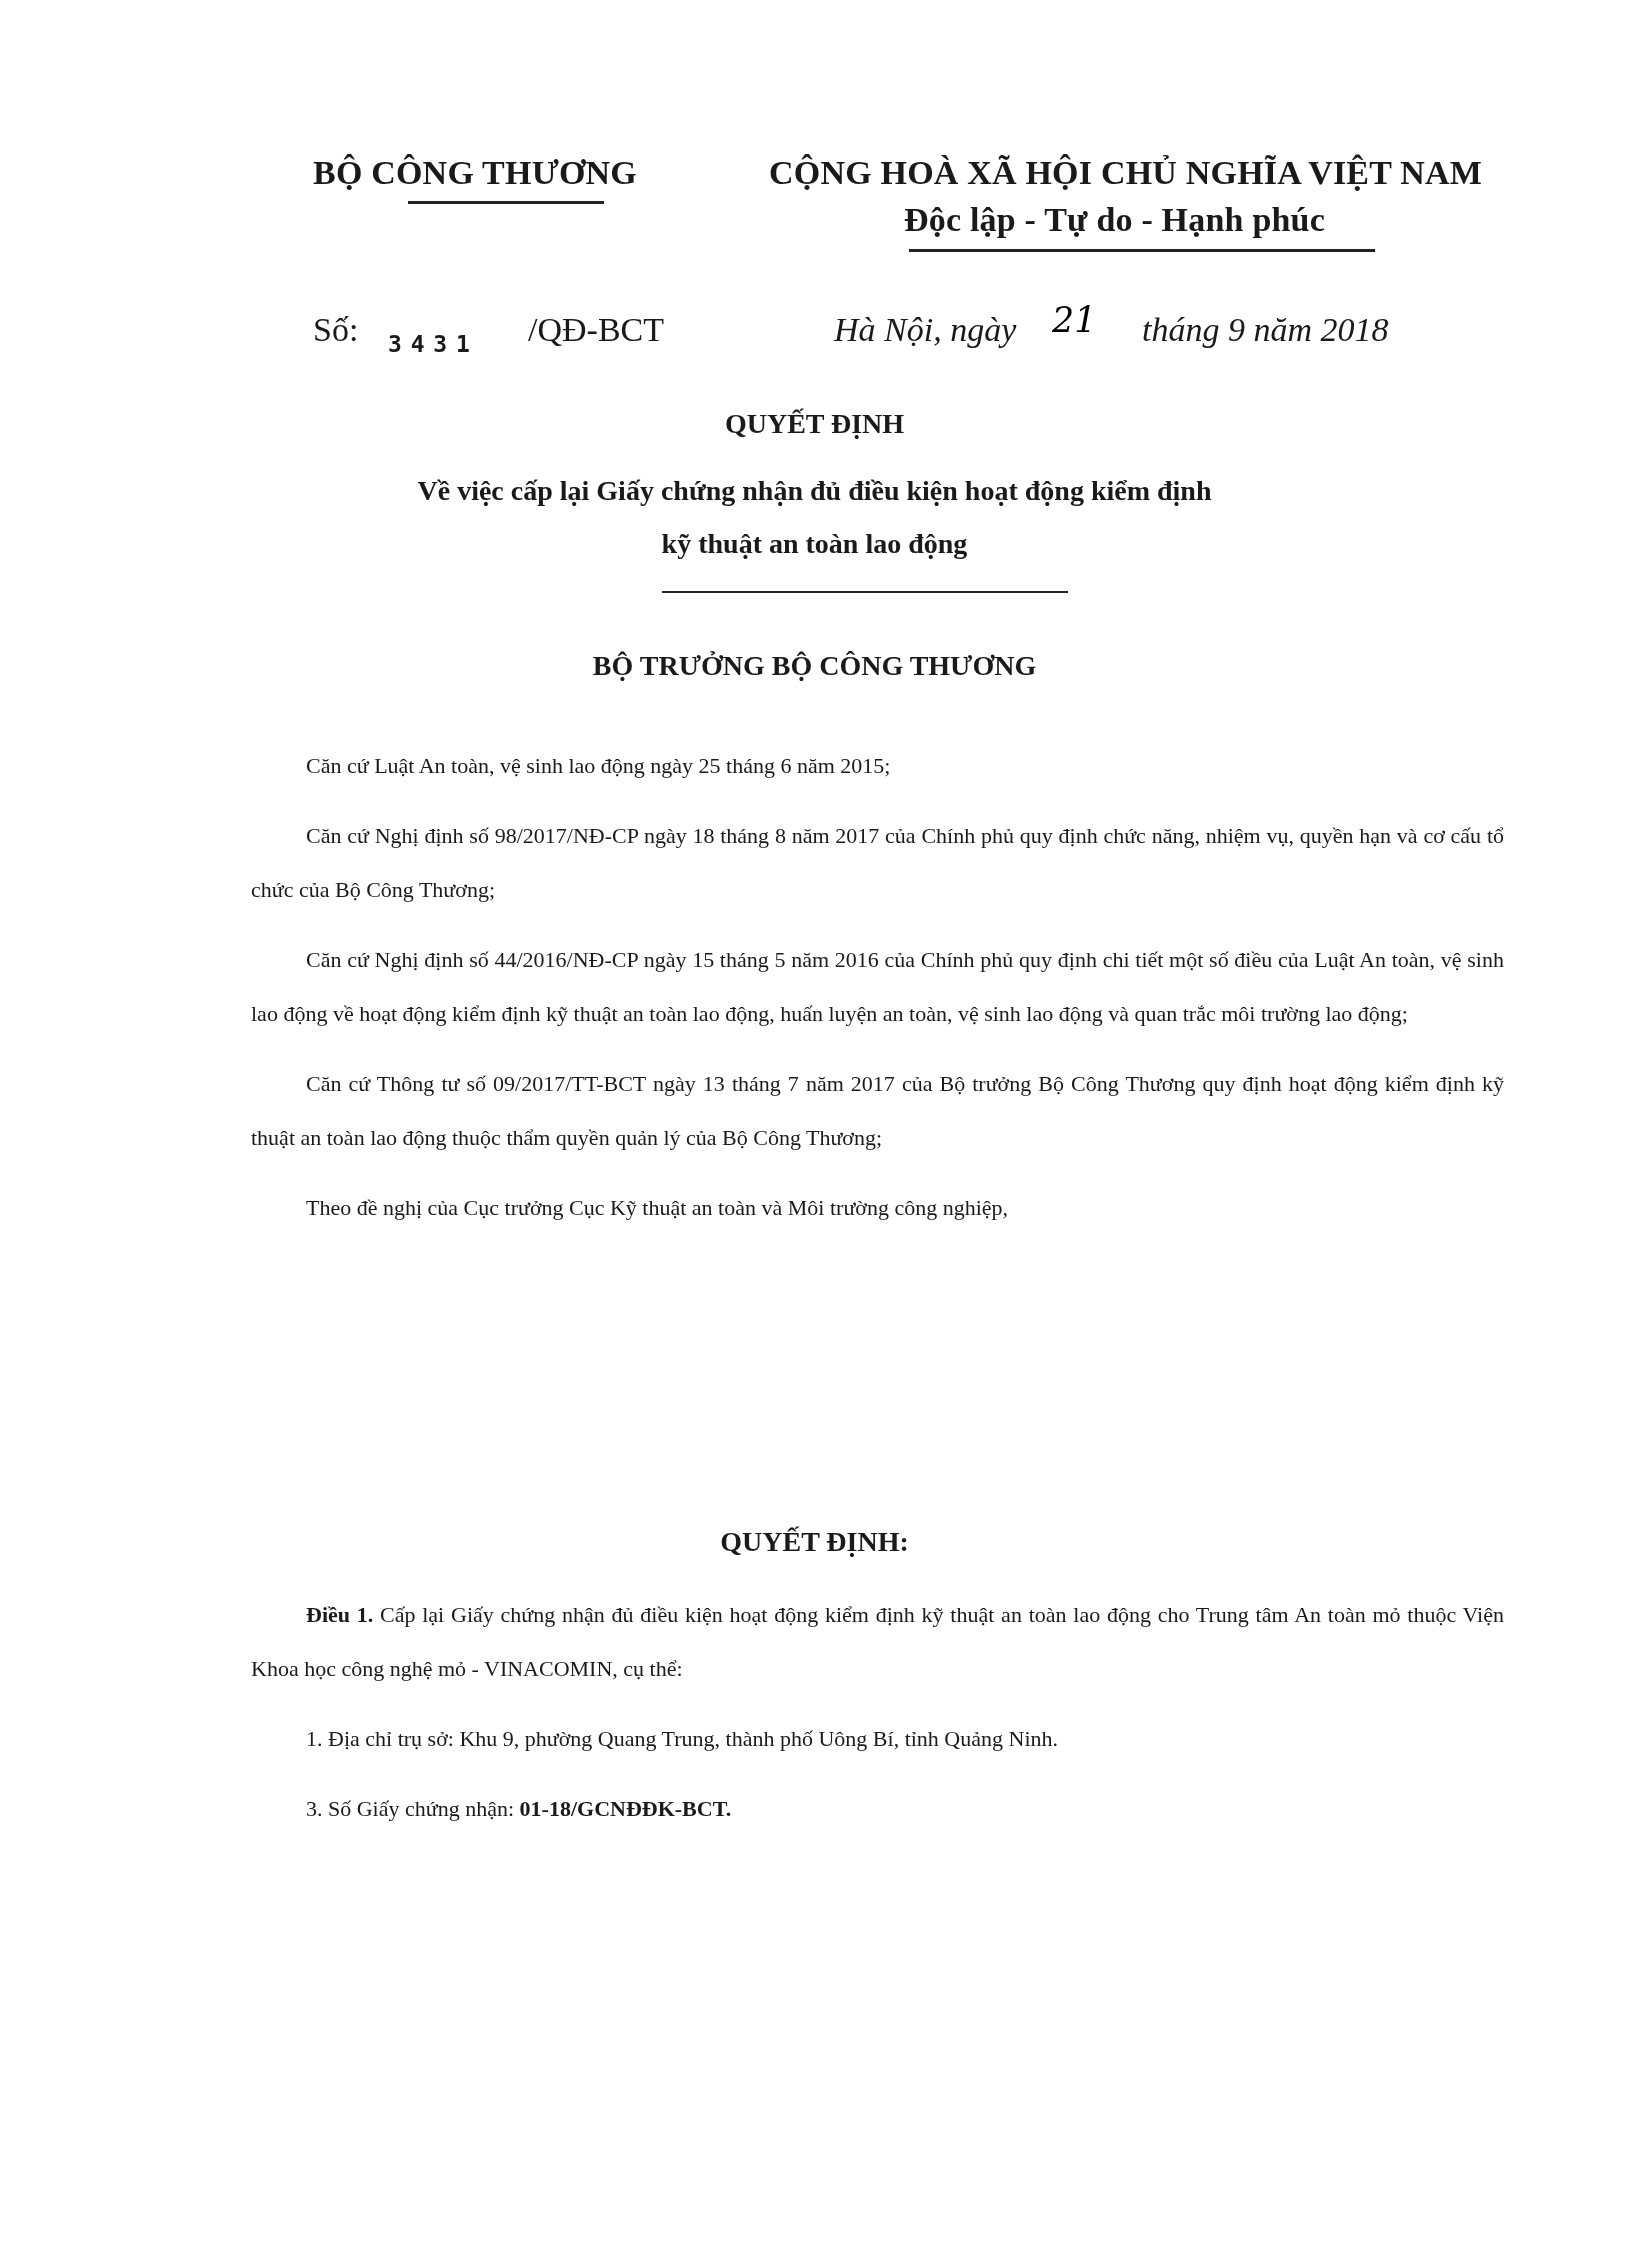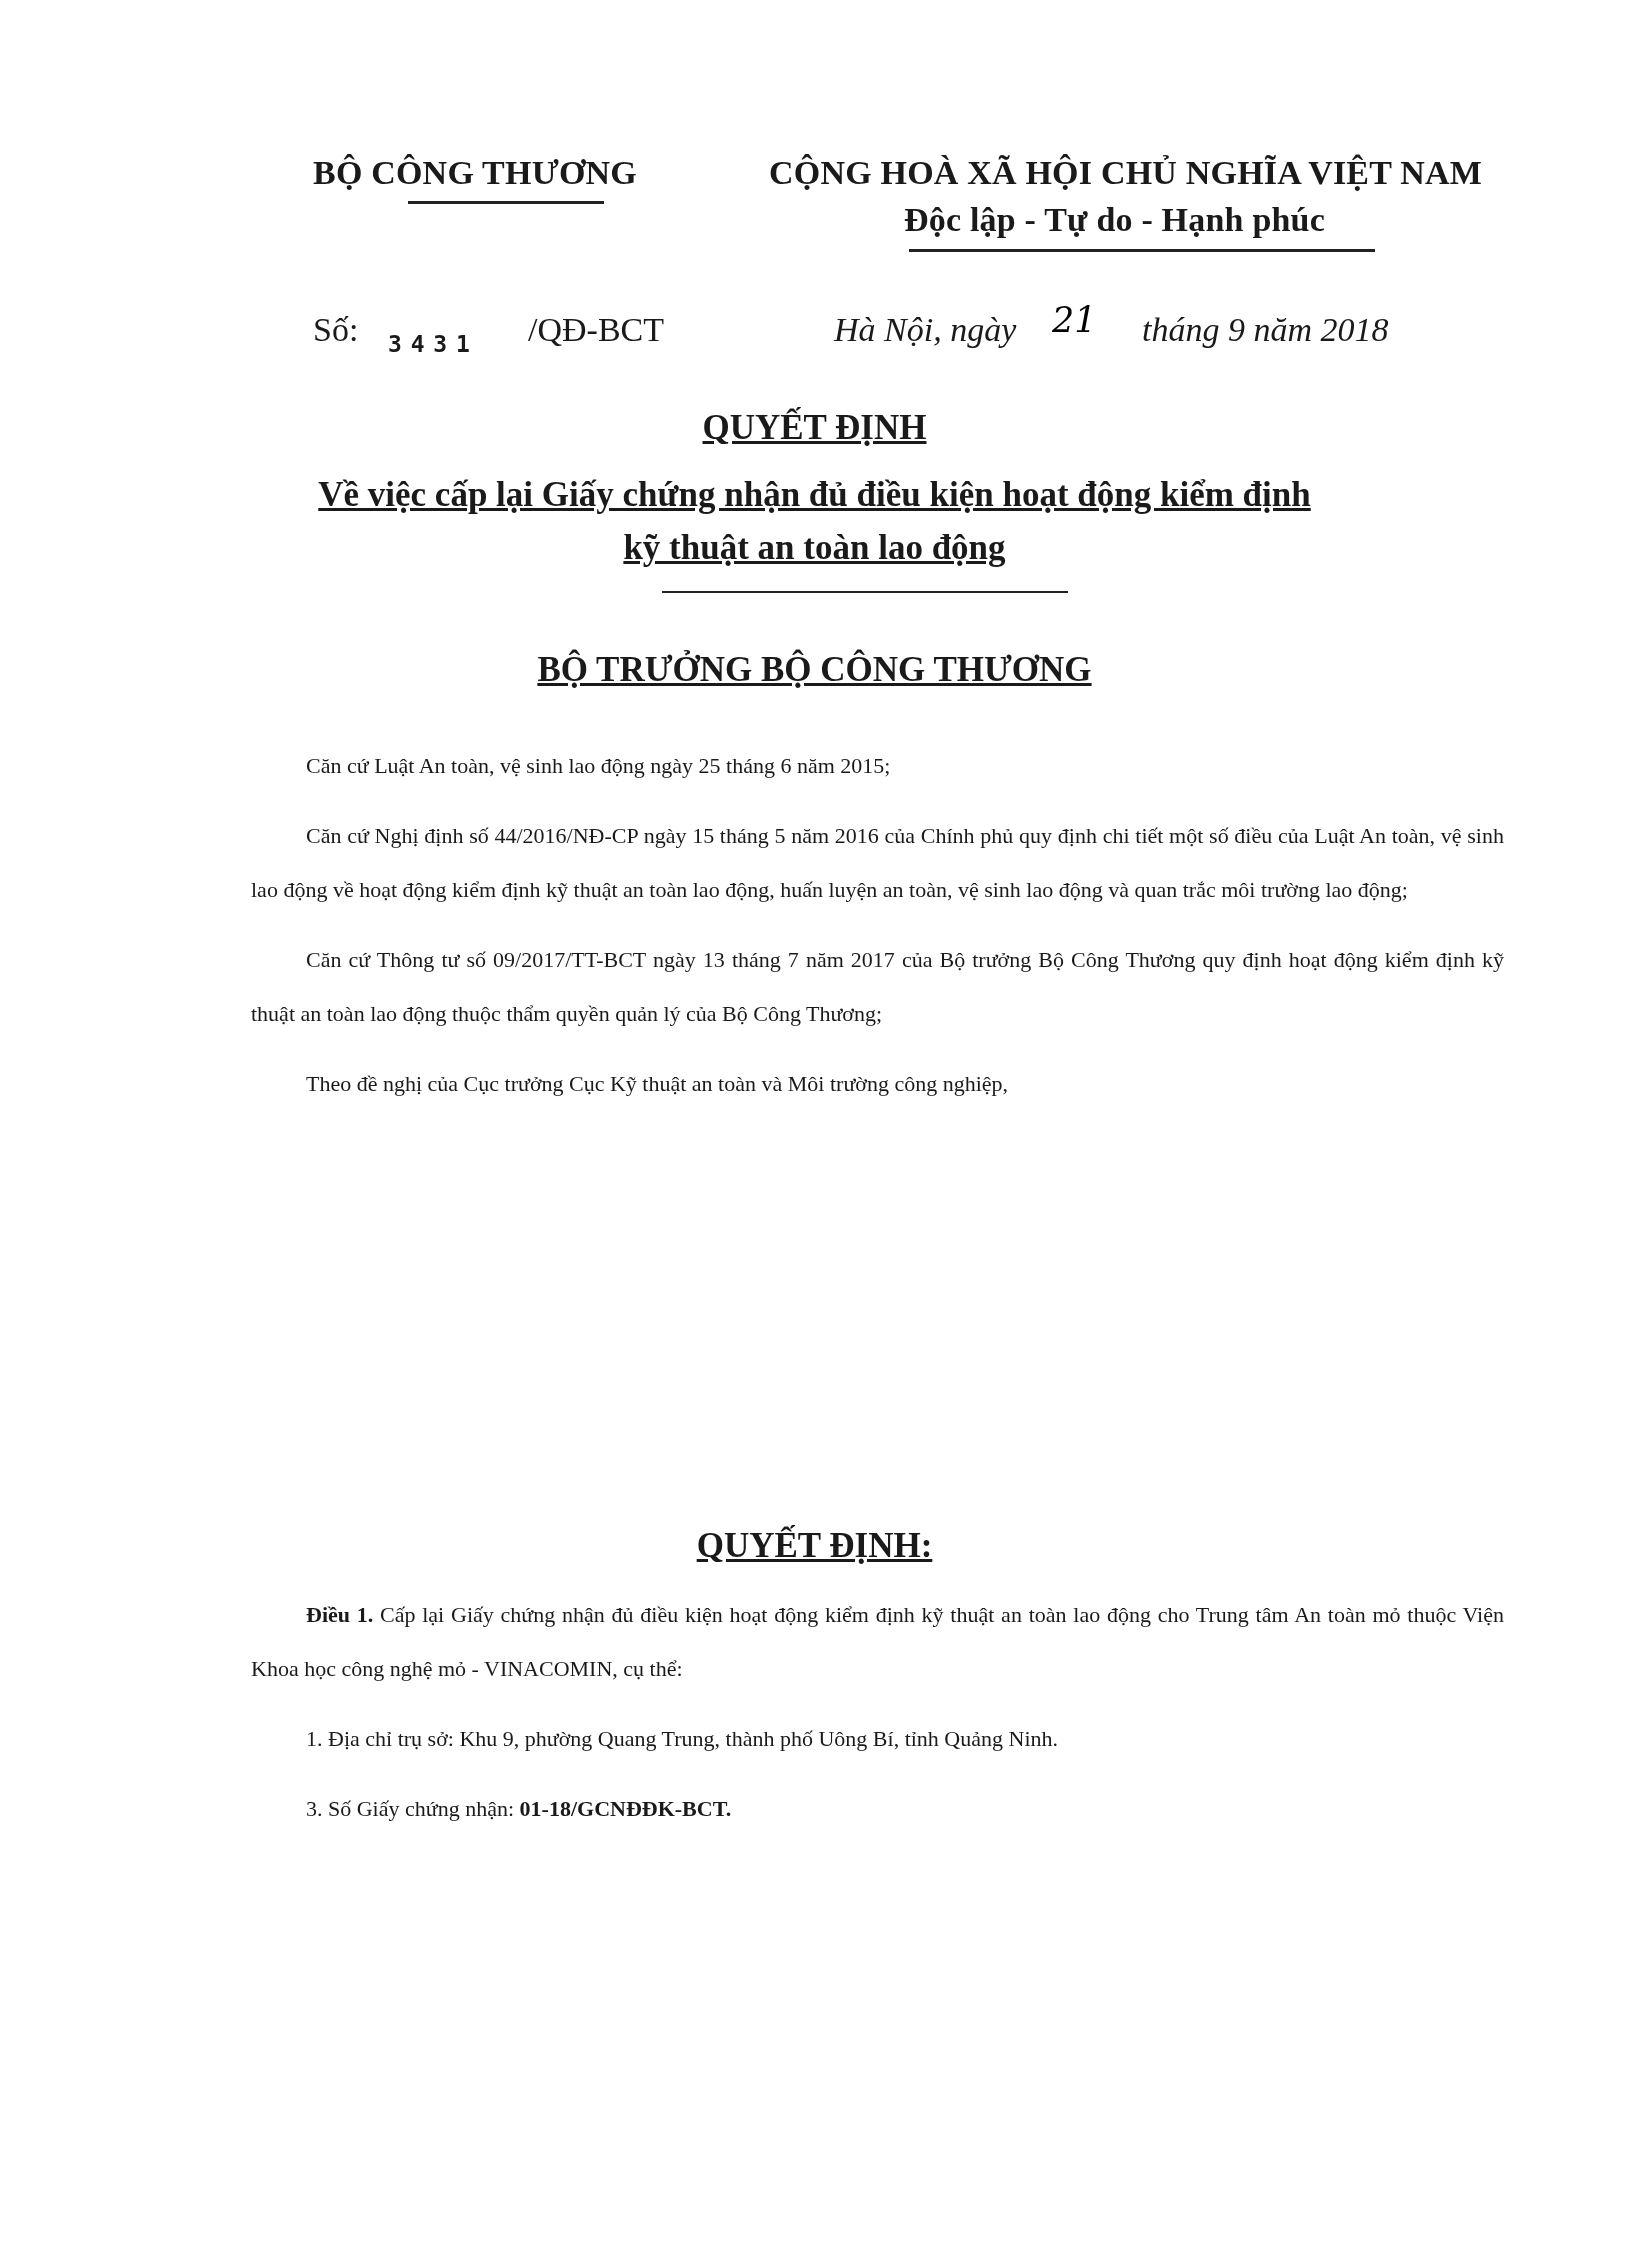--- a/index.html
+++ b/index.html
@@ -5,21 +5,21 @@
   html, body { margin:0; padding:0; background:#ffffff; }
   body { width:1629px; height:2258px; position:relative; overflow:hidden;
          font-family:"Liberation Serif","DejaVu Serif",serif; color:#1a1a1a; }
   .abs { position:absolute; white-space:nowrap; }
   .hdr { font-size:34px; font-weight:bold; letter-spacing:0.2px; }
   .uline { position:absolute; height:2.6px; background:#222; }
   .num-row { font-size:34px; }
   .stamp { font-family:"DejaVu Sans Mono",monospace; font-weight:bold; font-size:23px; letter-spacing:8.8px; }
   .handwritten { font-family:"DejaVu Serif",serif; font-style:italic; font-size:35px; color:#000000; }
   .ital { font-style:italic; }
-  .title { font-size:35px; font-weight:bold; text-align:center; left:0; width:1629px;text-decoration:underline; }
+  .title { font-size:28px; font-weight:bold; text-align:center; left:0; width:1629px; }
   .body { position:absolute; left:251px; width:1253px; font-size:22px; line-height:54px; text-align:justify; }
   .p { margin:0 0 16px 0; text-indent:55px; }
   .bold { font-weight:bold; }
 </style>
 </head>
 <body>
 
 <div class="abs hdr" style="left:313px; top:154px;">BỘ CÔNG THƯƠNG</div>
 <div class="uline" style="left:408px; top:201px; width:196px;"></div>
 
@@ -37,20 +37,21 @@
 
 <div class="abs title" style="top:408px;">QUYẾT ĐỊNH</div>
 <div class="abs title" style="top:475px;">Về việc cấp lại Giấy chứng nhận đủ điều kiện hoạt động kiểm định</div>
 <div class="abs title" style="top:528px;">kỹ thuật an toàn lao động</div>
 <div class="uline" style="left:662px; top:591px; width:406px; height:1.8px;"></div>
 
 <div class="abs title" style="top:650px;">BỘ TRƯỞNG BỘ CÔNG THƯƠNG</div>
 
 <div class="body" style="top:739px;">
   <p class="p">Căn cứ Luật An toàn, vệ sinh lao động ngày 25 tháng 6 năm 2015;</p>
+  <p class="p">Căn cứ Nghị định số 98/2017/NĐ-CP ngày 18 tháng 8 năm 2017 của Chính phủ quy định chức năng, nhiệm vụ, quyền hạn và cơ cấu tổ chức của Bộ Công Thương;</p>
   <p class="p">Căn cứ Nghị định số 44/2016/NĐ-CP ngày 15 tháng 5 năm 2016 của Chính phủ quy định chi tiết một số điều của Luật An toàn, vệ sinh lao động về hoạt động kiểm định kỹ thuật an toàn lao động, huấn luyện an toàn, vệ sinh lao động và quan trắc môi trường lao động;</p>
   <p class="p">Căn cứ Thông tư số 09/2017/TT-BCT ngày 13 tháng 7 năm 2017 của Bộ trưởng Bộ Công Thương quy định hoạt động kiểm định kỹ thuật an toàn lao động thuộc thẩm quyền quản lý của Bộ Công Thương;</p>
   <p class="p">Theo đề nghị của Cục trưởng Cục Kỹ thuật an toàn và Môi trường công nghiệp,</p>
 </div>
 
 <div class="abs title" style="top:1526px;">QUYẾT ĐỊNH:</div>
 
 <div class="body" style="top:1588px;">
   <p class="p"><span class="bold">Điều 1.</span><span> Cấp lại Giấy chứng nhận đủ điều kiện hoạt động kiểm định kỹ thuật an toàn lao động cho Trung tâm An toàn mỏ thuộc Viện Khoa học công nghệ mỏ - VINACOMIN, cụ thể:</span></p>
   <p class="p">1. Địa chỉ trụ sở: Khu 9, phường Quang Trung, thành phố Uông Bí, tỉnh Quảng Ninh.</p>

